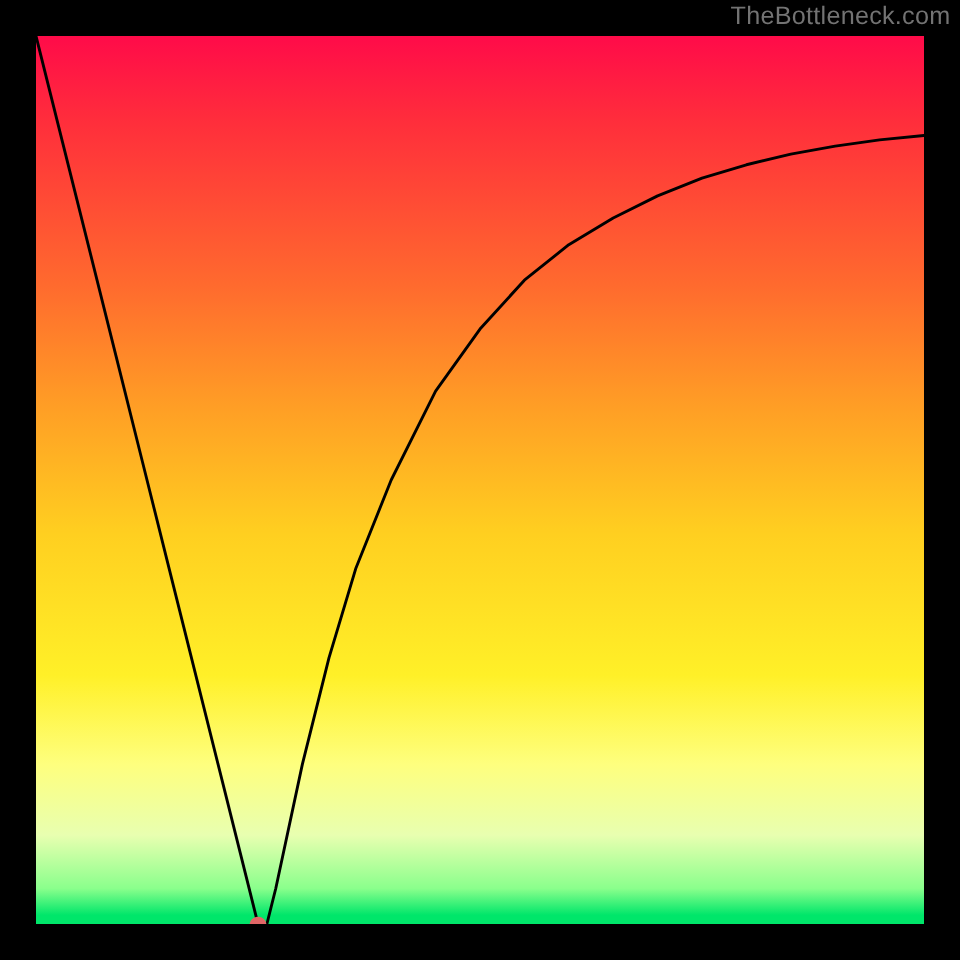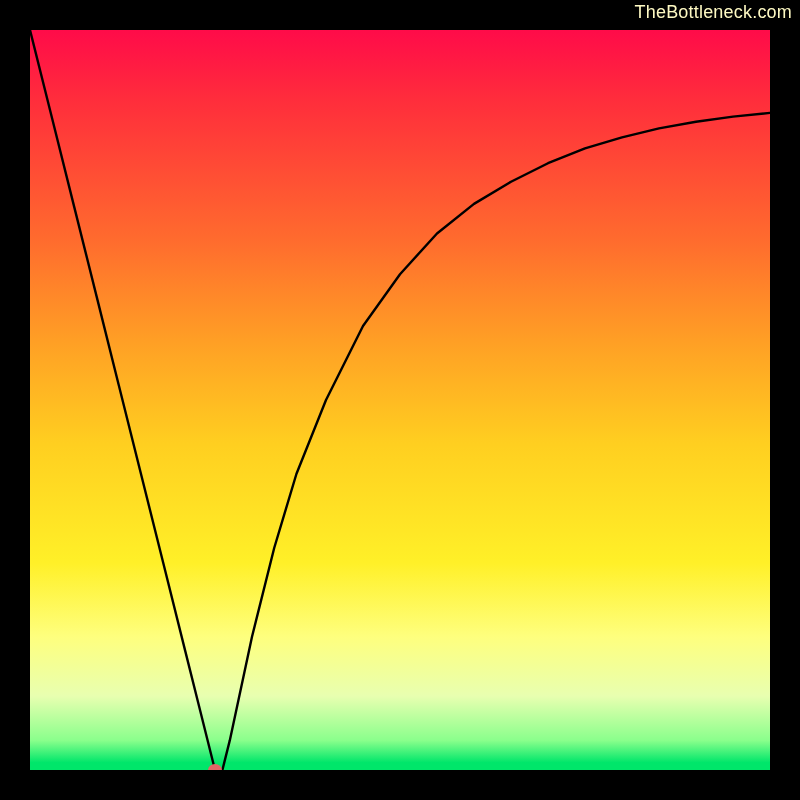--- a/index.html
+++ b/index.html
@@ -14,22 +14,22 @@
   .frame {
     position: relative;
     width: 800px;
     height: 800px;
     background: #000;
   }
   .watermark {
     position: absolute;
     top: 2px;
     right: 8px;
-    color: #fef9c3;
-    font-size: 18px;
+    color: #737373;
+    font-size: 21px;
     font-weight: 400;
     letter-spacing: 0.2px;
     z-index: 5;
   }
   .plot {
     position: absolute;
     left: 30px;
     top: 30px;
     width: 740px;
     height: 740px;

